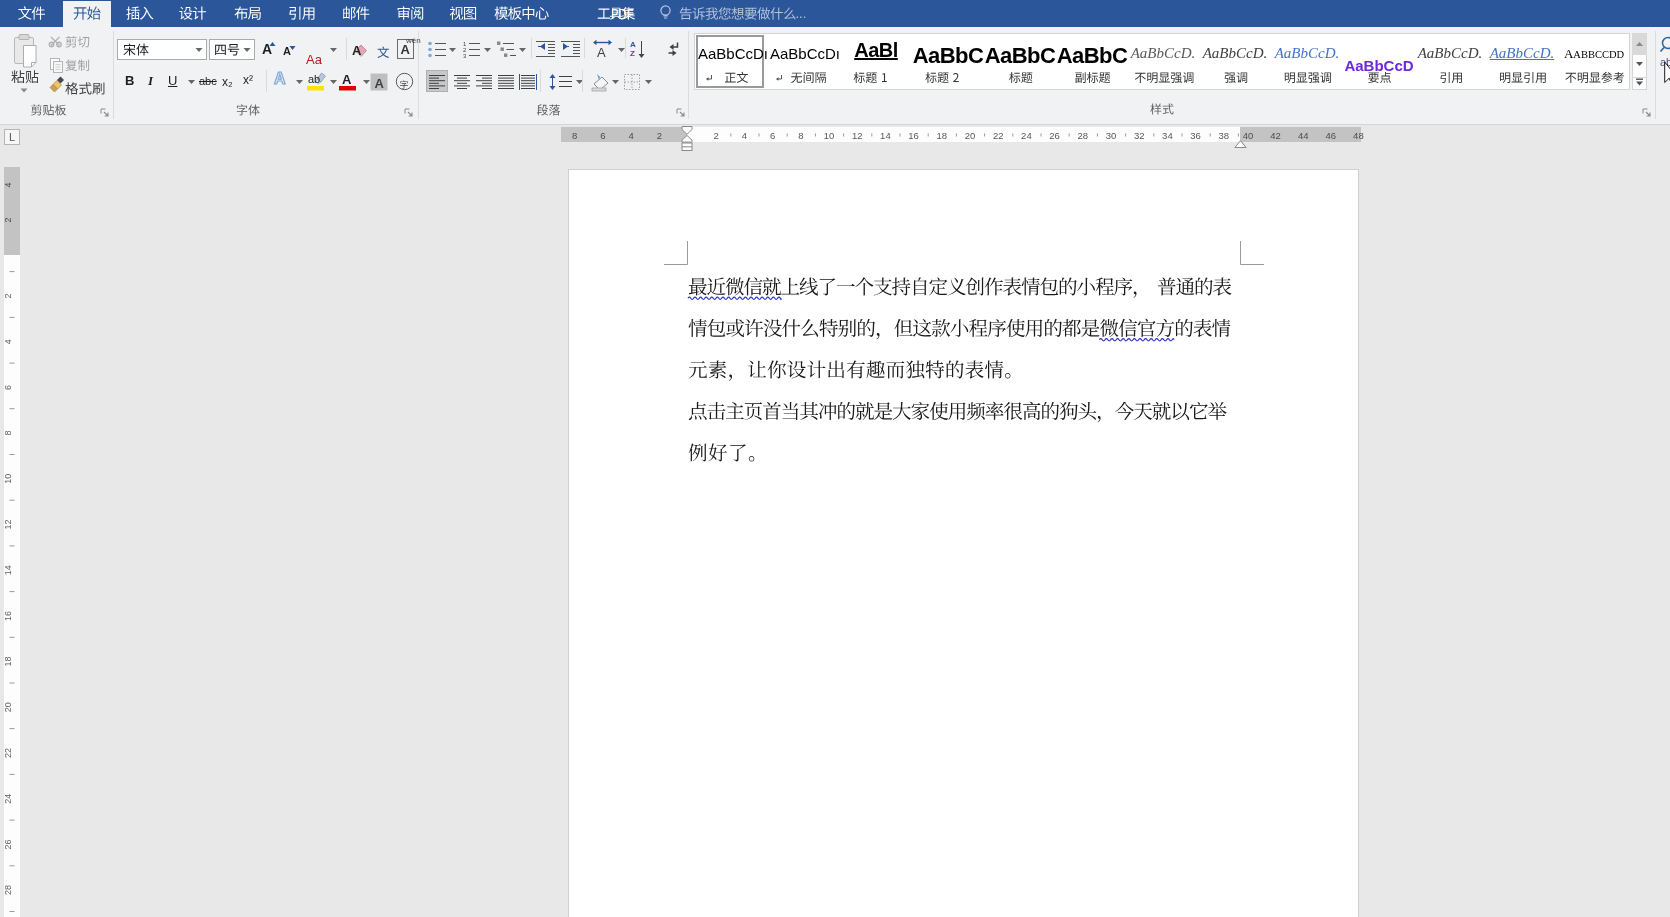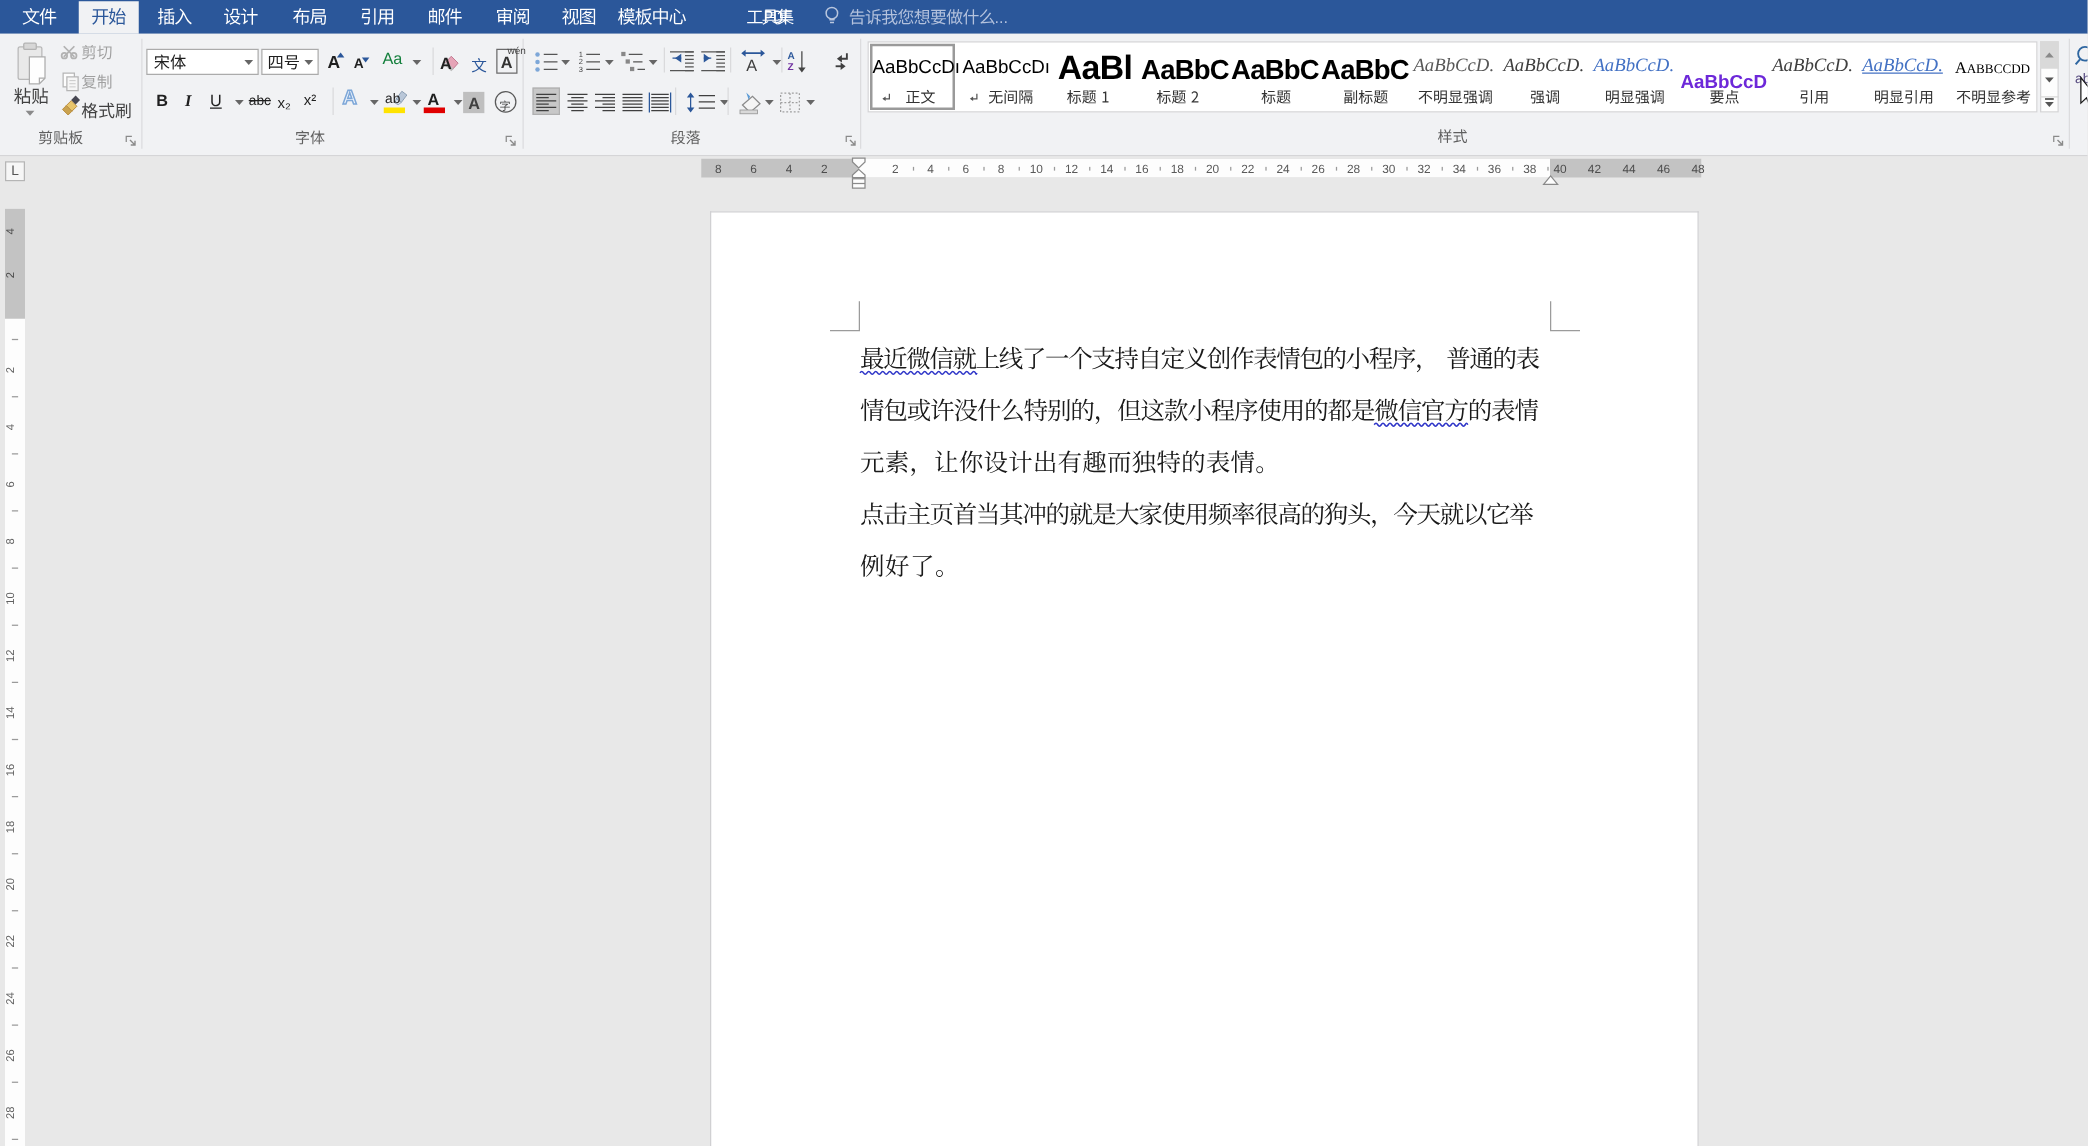--- a/index.html
+++ b/index.html
@@ -39,36 +39,36 @@
 
 <div class="abs" style="left:4px; top:167px; width:16px; height:750px; background:#fdfdfd;"></div>
 <div class="abs" style="left:4px; top:167px; width:16px; height:88px; background:#c3c3c3;"></div>
 
 <div class="abs" style="left:568px; top:169px; width:791px; height:748px; background:#ffffff; border:1px solid #d0d0d2; border-bottom:none;"></div>
 
 <div class="lat" style="left:575px; top:5.5px; font-size:14.5px; color:#ffffff; font-weight:normal; font-style:normal; font-family:'Liberation Sans';padding-left:36px;"><span style="display:inline-block; transform:scaleX(0.78); transform-origin:0 0;">PDF</span></div>
 <div class="lat" style="left:795.5px; top:5.5px; font-size:13px; color:#b4c2dd; font-weight:normal; font-style:normal; font-family:'Liberation Sans';">...</div>
 <div class="lat" style="left:262px; top:41px; font-size:14px; color:#1f1f1f; font-weight:bold; font-style:normal; font-family:'Liberation Sans';">A</div>
 <div class="lat" style="left:283px; top:45px; font-size:11px; color:#1f1f1f; font-weight:bold; font-style:normal; font-family:'Liberation Sans';">A</div>
-<div class="lat" style="left:306px; top:39px; font-size:13px; color:#15803d; font-weight:normal; font-style:normal; font-family:'Liberation Sans';">Aa</div>
+<div class="lat" style="left:306px; top:52px; font-size:13px; color:#b91c1c; font-weight:normal; font-style:normal; font-family:'Liberation Sans';">Aa</div>
 <div class="lat" style="left:352px; top:43px; font-size:13px; color:#1f1f1f; font-weight:bold; font-style:normal; font-family:'Liberation Sans';">A</div>
 <div class="lat" style="left:374px; top:36px; font-size:8px; color:#444; font-weight:normal; font-style:normal; font-family:'Liberation Sans';margin-left:32px;">wén</div>
 <div class="lat" style="left:400.5px; top:42px; font-size:13px; color:#333; font-weight:bold; font-style:normal; font-family:'Liberation Sans';">A</div>
 <div class="lat" style="left:125px; top:73px; font-size:13px; color:#1f1f1f; font-weight:bold; font-style:normal; font-family:'Liberation Sans';">B</div>
 <div class="lat" style="left:148px; top:73px; font-size:13px; color:#1f1f1f; font-weight:bold; font-style:italic; font-family:'Liberation Serif';">I</div>
 <div class="lat" style="left:168px; top:73px; font-size:13px; color:#1f1f1f; font-weight:normal; font-style:normal; font-family:'Liberation Sans'; text-decoration:underline;">U</div>
 <div class="lat" style="left:199px; top:75px; font-size:11px; color:#1f1f1f; font-weight:normal; font-style:normal; font-family:'Liberation Sans';"><span style="text-decoration:line-through">abc</span></div>
 <div class="lat" style="left:222px; top:75px; font-size:12px; color:#1f1f1f; font-weight:normal; font-style:normal; font-family:'Liberation Sans';">x₂</div>
 <div class="lat" style="left:243px; top:73px; font-size:12px; color:#1f1f1f; font-weight:normal; font-style:normal; font-family:'Liberation Sans';">x²</div>
 <div class="lat" style="left:274px; top:70px; font-size:16px; color:#eef4fc; font-weight:bold; font-style:normal; font-family:'Liberation Sans';"><span style="-webkit-text-stroke:1.2px #7da7d8; color:#eef4fc;">A</span></div>
 <div class="lat" style="left:308px; top:73px; font-size:11px; color:#1f1f1f; font-weight:normal; font-style:normal; font-family:'Liberation Sans';">ab</div>
 <div class="lat" style="left:342px; top:72px; font-size:13px; color:#1f1f1f; font-weight:bold; font-style:normal; font-family:'Liberation Sans';">A</div>
 <div class="lat" style="left:733px; top:44.5px; font-size:15px; color:#000; font-weight:normal; font-style:normal; font-family:'Liberation Sans'; transform:translateX(-50%);">AaBbCcDı</div>
 <div class="lat" style="left:805px; top:44.5px; font-size:15px; color:#000; font-weight:normal; font-style:normal; font-family:'Liberation Sans'; transform:translateX(-50%);">AaBbCcDı</div>
-<div class="lat" style="left:876px; top:38.5px; font-size:27px; color:#000; font-weight:bold; font-style:normal; font-family:'Liberation Sans'; letter-spacing:-0.5px; transform:translateX(-50%);">AaBl</div>
+<div class="lat" style="left:876px; top:38.5px; font-size:20px; color:#000; font-weight:bold; font-style:normal; font-family:'Liberation Sans'; letter-spacing:-0.5px; transform:translateX(-50%);text-decoration:underline;">AaBl</div>
 <div class="lat" style="left:948px; top:42.5px; font-size:22px; color:#000; font-weight:bold; font-style:normal; font-family:'Liberation Sans'; letter-spacing:-0.6px; transform:translateX(-50%);">AaBbC</div>
 <div class="lat" style="left:1020px; top:42.5px; font-size:22px; color:#000; font-weight:bold; font-style:normal; font-family:'Liberation Sans'; letter-spacing:-0.6px; transform:translateX(-50%);">AaBbC</div>
 <div class="lat" style="left:1092px; top:42.5px; font-size:22px; color:#000; font-weight:bold; font-style:normal; font-family:'Liberation Sans'; letter-spacing:-0.6px; transform:translateX(-50%);">AaBbC</div>
 <div class="lat" style="left:1163px; top:44.5px; font-size:15px; color:#595959; font-weight:normal; font-style:italic; font-family:'Liberation Serif'; transform:translateX(-50%);">AaBbCcD.</div>
 <div class="lat" style="left:1235px; top:44.5px; font-size:15px; color:#404040; font-weight:normal; font-style:italic; font-family:'Liberation Serif'; transform:translateX(-50%);">AaBbCcD.</div>
 <div class="lat" style="left:1307px; top:44.5px; font-size:15px; color:#4472c4; font-weight:normal; font-style:italic; font-family:'Liberation Serif'; transform:translateX(-50%);">AaBbCcD.</div>
 <div class="lat" style="left:1379px; top:44.5px; font-size:15px; color:#6d28d9; font-weight:bold; font-style:normal; font-family:'Liberation Sans'; transform:translateX(-50%);margin-top:12px;">AaBbCcD</div>
 <div class="lat" style="left:1450px; top:44.5px; font-size:15px; color:#404040; font-weight:normal; font-style:italic; font-family:'Liberation Serif'; transform:translateX(-50%);">AaBbCcD.</div>
 <div class="lat" style="left:1522px; top:44.5px; font-size:15px; color:#4472c4; font-weight:normal; font-style:italic; font-family:'Liberation Serif'; text-decoration:underline; transform:translateX(-50%);">AaBbCcD.</div>
 <div class="lat" style="left:1594px; top:46px; font-size:13px; color:#000000; font-weight:normal; font-style:normal; font-family:Liberation Serif, serif; transform:translateX(-50%);">A<span style="font-size:10.5px">ABBCCDD</span></div>

